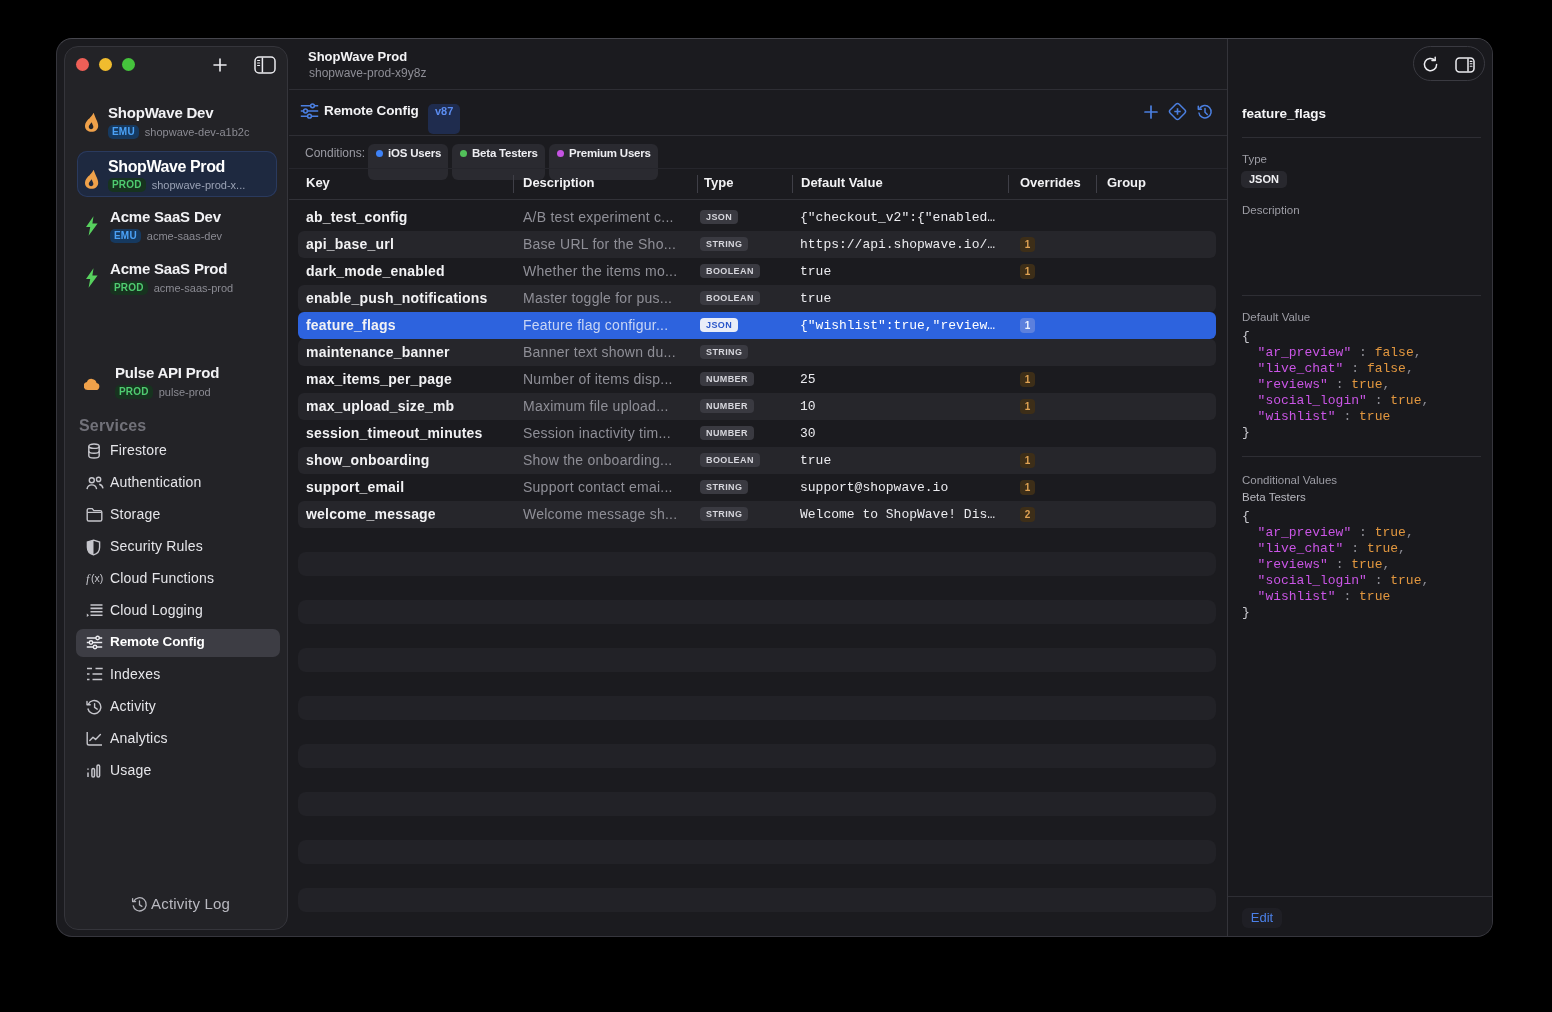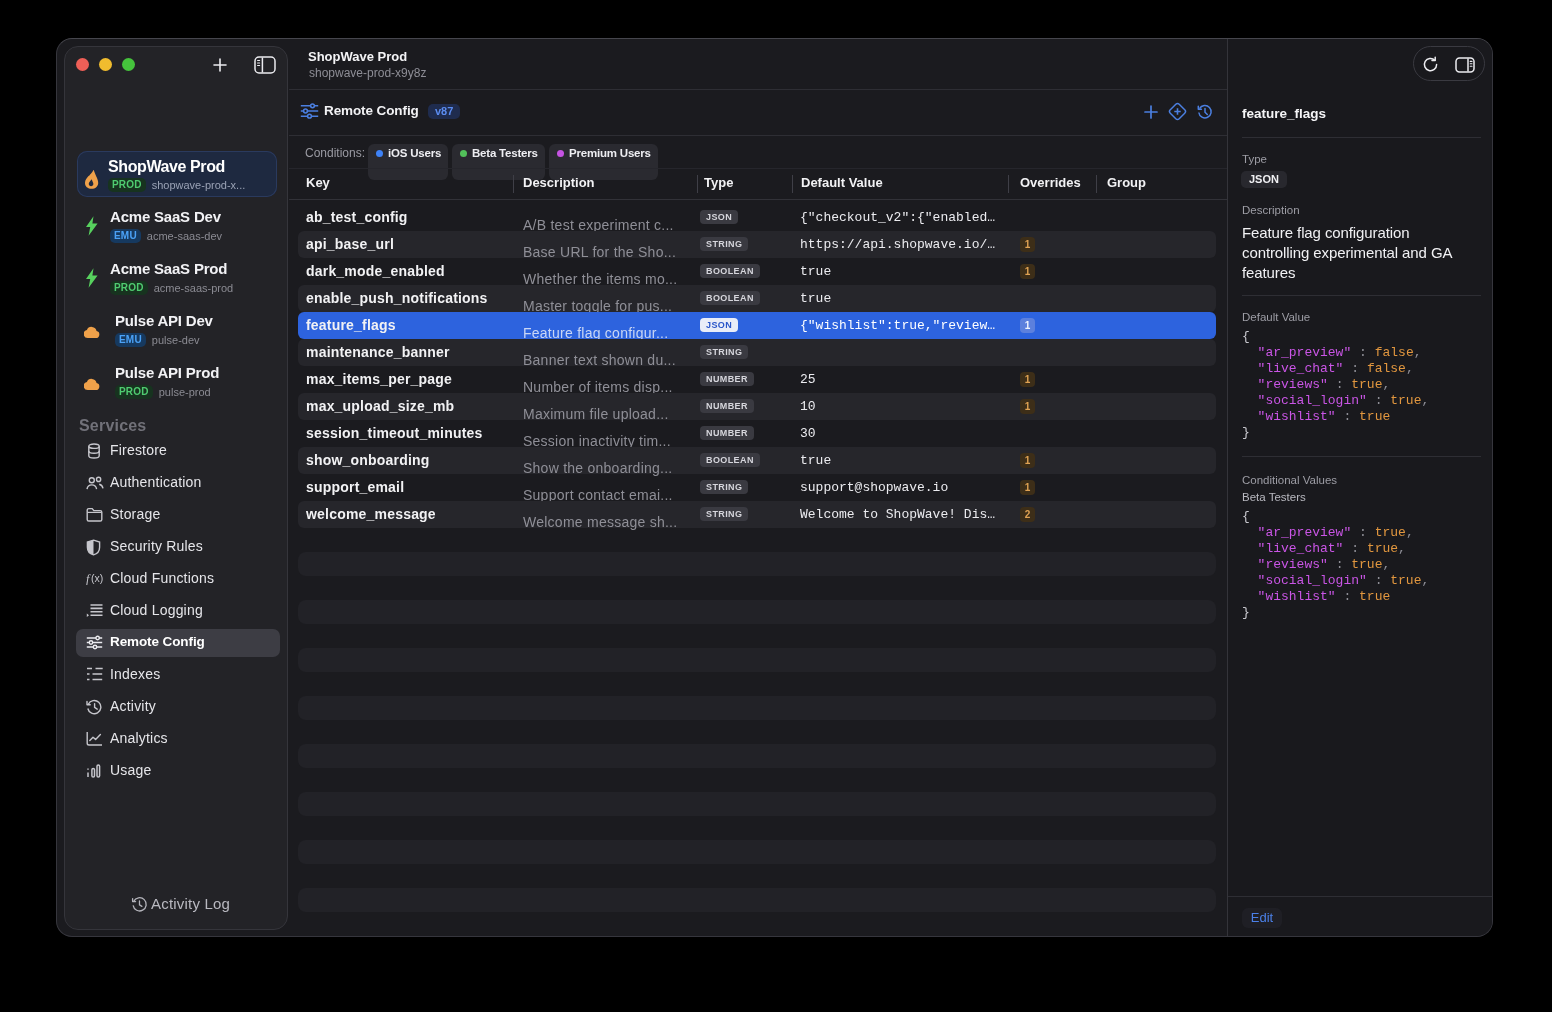--- a/index.html
+++ b/index.html
@@ -20,31 +20,31 @@
 .slabel{position:absolute;left:14px;font-size:16px;font-weight:bold;color:#717179;letter-spacing:.2px;}
 .srow{position:absolute;left:11px;width:204px;height:28px;border-radius:7px;}
 .srow .txt{position:absolute;left:34px;top:5px;font-size:14px;color:#e6e6ea;letter-spacing:.2px;}
 .srow svg{position:absolute;left:10px;top:6px;}
 
 .main{position:absolute;left:232px;top:0;width:939px;height:899px;background:#1b1b1f;}
 .hdiv{position:absolute;left:0;width:939px;height:1px;background:#2e2e34;}
 .mt1{position:absolute;left:19px;top:10px;font-size:13px;font-weight:bold;color:#f4f4f6;}
 .mt2{position:absolute;left:20px;top:27px;font-size:12px;color:#8e8e96;}
 .rcbar-t{position:absolute;left:35px;top:64px;font-size:13.5px;font-weight:bold;color:#f2f2f4;letter-spacing:-.1px;}
-.v87{position:absolute;left:139px;top:65px;background:#1f2c4e;color:#5b8cf0;font-size:11px;font-weight:bold;border-radius:5px;padding:1px 7px 2px;}
+.v87{position:absolute;left:139px;top:65px;background:#1f2c4e;color:#5b8cf0;font-size:11px;font-weight:bold;border-radius:5px;padding:1px 7px 17px;}
 .cond-l{position:absolute;left:16px;top:107px;font-size:12px;color:#9b9ba3;}
 .pill{position:absolute;top:105px;height:36px;background:#2a2a30;border-radius:6px;font-size:11.5px;font-weight:bold;letter-spacing:-.2px;color:#eeeef2;line-height:19px;padding:0 7px 0 20px;}
 .pill i{position:absolute;left:8px;top:6px;width:7px;height:7px;border-radius:50%;}
 .th{position:absolute;top:136px;font-size:13px;font-weight:bold;color:#f2f2f4;}
 .tsep{position:absolute;top:136px;width:1px;height:18px;background:#3f3f47;}
 .row{position:absolute;left:9px;width:918px;height:27px;border-radius:6px;}
 .row.alt{background:#26262b;}
 .row.sel{background:#2d63de;}
 .key{position:absolute;left:8px;top:5px;font-size:14px;font-weight:bold;color:#f2f2f4;letter-spacing:.2px;}
-.desc{position:absolute;left:225px;top:5px;font-size:14px;color:#8f8f97;letter-spacing:.25px;margin-top:8px;}
+.desc{position:absolute;left:225px;top:5px;font-size:14px;color:#8f8f97;letter-spacing:.25px;}
 .sel .desc{color:#c9d6f5;}
 .tbadge{position:absolute;left:402px;top:6px;font-size:9px;font-weight:bold;color:#d6d6dc;background:#3a3a41;border-radius:4px;padding:2px 6px 2px;letter-spacing:.4px;}
 .sel .tbadge{background:#e9edf8;color:#2a56c9;}
 .dval{position:absolute;left:502px;top:6px;font-family:"Liberation Mono",monospace;font-size:13px;color:#ececf0;white-space:nowrap;}
 .sel .dval{color:#fff;}
 .ovr{position:absolute;left:722px;top:6px;width:15px;height:15px;background:#3d2e18;color:#dfa253;font-size:10px;font-weight:bold;border-radius:4px;text-align:center;line-height:15px;}
 .sel .ovr{background:#5c80dd;color:#eef3ff;}
 .skel{position:absolute;left:9px;width:918px;height:24px;border-radius:8px;background:#222227;}
 
 .rp{position:absolute;left:1170px;top:0;width:267px;height:899px;background:#19191d;border-left:1px solid #34343a;}
@@ -65,20 +65,29 @@
       <path d="M7 1v12M1 7h12" stroke="#ececf0" stroke-width="1.6" stroke-linecap="round"></path>
     </svg>
   <svg class="abs" style="left:197px;top:17px;z-index:10;" width="22" height="18" viewBox="0 0 22 18">
       <rect x="1" y="1" width="20" height="16" rx="4" fill="none" stroke="#ececf0" stroke-width="1.5"></rect>
       <line x1="8.4" y1="1.5" x2="8.4" y2="16.5" stroke="#ececf0" stroke-width="1.5"></line>
       <path d="M3.6 4.5h2M3.6 7h2M3.6 9.5h2" stroke="#ececf0" stroke-width="1.2" stroke-linecap="round"></path>
     </svg>
 
   <div class="side" id="sidebar">
 
+    <div class="proj" style="top:53px;">
+      <svg class="picon" style="left:6px;top:12px;" width="16" height="19" viewBox="0 0 16 19">
+          <path fill="#efa14a" d="M10.6.2C11.5 2.8 12.3 4.9 13.3 7c1 2.1 1.9 4.3 1.9 6.4 0 3.4-2.9 5.9-6.6 5.9-3.8 0-6.8-2.5-6.6-6.1.15-2.6 1.6-4.6 3.3-6.4C7 5 9.3 3 10.6.2z"></path>
+          <path fill="#232327" d="M8.7 9.8c.5 1.3.8 2.2 1.3 3.1.5 1 .5 2.4-.3 3.2-.9.9-2.5.9-3.3 0-.8-.9-.8-2.3-.1-3.3.6-1 1.6-1.8 2.4-3z"></path>
+          <path fill="#232327" d="M3.4 4.9 6.9 2.5 6.2 6.3z"></path>
+        </svg>
+      <div class="t">ShopWave Dev</div>
+      <div class="b2"><span class="badge emu">EMU</span><span class="pid">shopwave-dev-a1b2c</span></div>
+    </div>
     <div class="proj" style="top:104px;background:#1e2940;box-shadow:inset 0 0 0 1px #2a3a5e;">
       <svg class="picon" style="left:6px;top:18px;" width="16" height="19" viewBox="0 0 16 19">
           <path fill="#efa14a" d="M10.6.2C11.5 2.8 12.3 4.9 13.3 7c1 2.1 1.9 4.3 1.9 6.4 0 3.4-2.9 5.9-6.6 5.9-3.8 0-6.8-2.5-6.6-6.1.15-2.6 1.6-4.6 3.3-6.4C7 5 9.3 3 10.6.2z"></path>
           <path fill="#1e2940" d="M8.7 9.8c.5 1.3.8 2.2 1.3 3.1.5 1 .5 2.4-.3 3.2-.9.9-2.5.9-3.3 0-.8-.9-.8-2.3-.1-3.3.6-1 1.6-1.8 2.4-3z"></path>
           <path fill="#1e2940" d="M3.4 4.9 6.9 2.5 6.2 6.3z"></path>
         </svg>
       <div class="t" style="top:7px;font-size:16px;color:#fff;letter-spacing:-.4px;">ShopWave Prod</div>
       <div class="b2" style="top:27px;"><span class="badge prod">PROD</span><span class="pid" style="color:#9aa2b5;">shopwave-prod-x...</span></div>
     </div>
     <div class="proj" style="top:209px;">
@@ -87,27 +96,20 @@
         </svg>
       <div class="t" style="left:33px;">Acme SaaS Prod</div>
       <div class="b2" style="left:33px;"><span class="badge prod">PROD</span><span class="pid">acme-saas-prod</span></div>
     </div>
     <div class="proj" style="top:157px;">
       <svg class="picon" style="left:7px;top:12px;" width="14" height="20" viewBox="0 0 14 20">
           <path fill="#57d15e" d="M8.5.2 1 11h4.2L3.6 19.8 12.6 7.6H7.4L8.5.2z"></path>
         </svg>
       <div class="t" style="left:33px;">Acme SaaS Dev</div>
       <div class="b2" style="left:33px;"><span class="badge emu">EMU</span><span class="pid">acme-saas-dev</span></div>
-    </div>
-    <div class="proj" style="top:261px;">
-      <svg class="picon" style="left:7px;top:15px;" width="20" height="15" viewBox="0 0 20 15">
-          <path fill="#efa14a" d="M4.6 13.8h10.2a4.4 4.4 0 0 0 .9-8.7A6.3 6.3 0 0 0 3.6 3.9a5 5 0 0 0 1 9.9z"></path>
-        </svg>
-      <div class="t" style="left:38px;">Pulse API Dev</div>
-      <div class="b2" style="left:38px;"><span class="badge emu">EMU</span><span class="pid">pulse-dev</span></div>
     </div>
     <div class="proj" style="top:313px;">
       <svg class="picon" style="left:7px;top:15px;" width="20" height="15" viewBox="0 0 20 15">
           <path fill="#efa14a" d="M4.6 13.8h10.2a4.4 4.4 0 0 0 .9-8.7A6.3 6.3 0 0 0 3.6 3.9a5 5 0 0 0 1 9.9z"></path>
         </svg>
       <div class="t" style="left:38px;">Pulse API Prod</div>
       <div class="b2" style="left:38px;"><span class="badge prod">PROD</span><span class="pid">pulse-prod</span></div>
     </div>
 
     <div class="slabel" style="top:370px;">Services</div>
@@ -343,21 +345,20 @@
     <svg class="abs" style="left:227px;top:18px;" width="20" height="16" viewBox="0 0 20 16">
         <rect x="1" y="1" width="18" height="14" rx="3.5" fill="none" stroke="#ececf0" stroke-width="1.5"></rect>
         <line x1="13" y1="1.5" x2="13" y2="14.5" stroke="#ececf0" stroke-width="1.5"></line>
         <path d="M15.2 4.4h1.8M15.2 6.8h1.8M15.2 9.2h1.8" stroke="#ececf0" stroke-width="1.1" stroke-linecap="round"></path>
       </svg>
     <div class="abs" style="left:14px;top:67px;font-size:13.5px;font-weight:bold;color:#f5f5f7;">feature_flags</div>
     <div class="rdiv" style="top:98px;left:14px;"></div>
     <div class="rlab" style="top:114px;">Type</div>
     <div class="abs" style="left:13px;top:132px;background:#28282e;border-radius:5px;font-size:11px;font-weight:bold;color:#f0f0f3;padding:2px 8px 3px;">JSON</div>
     <div class="rlab" style="top:165px;">Description</div>
-    <div class="abs" style="left:14px;top:184px;width:230px;font-size:15px;line-height:20px;color:#f1f1f4;letter-spacing:-.1px;">Feature flag configuration controlling experimental and GA features</div>
     <div class="rdiv" style="top:256px;left:14px;"></div>
     <div class="rlab" style="top:272px;">Default Value</div>
     <div class="code" style="top:290px;">{
   <span class="k">"ar_preview"</span> <span class="p">:</span> <span class="v">false</span><span class="p">,</span>
   <span class="k">"live_chat"</span> <span class="p">:</span> <span class="v">false</span><span class="p">,</span>
   <span class="k">"reviews"</span> <span class="p">:</span> <span class="v">true</span><span class="p">,</span>
   <span class="k">"social_login"</span> <span class="p">:</span> <span class="v">true</span><span class="p">,</span>
   <span class="k">"wishlist"</span> <span class="p">:</span> <span class="v">true</span>
 }</div>
     <div class="rdiv" style="top:417px;left:14px;"></div>

